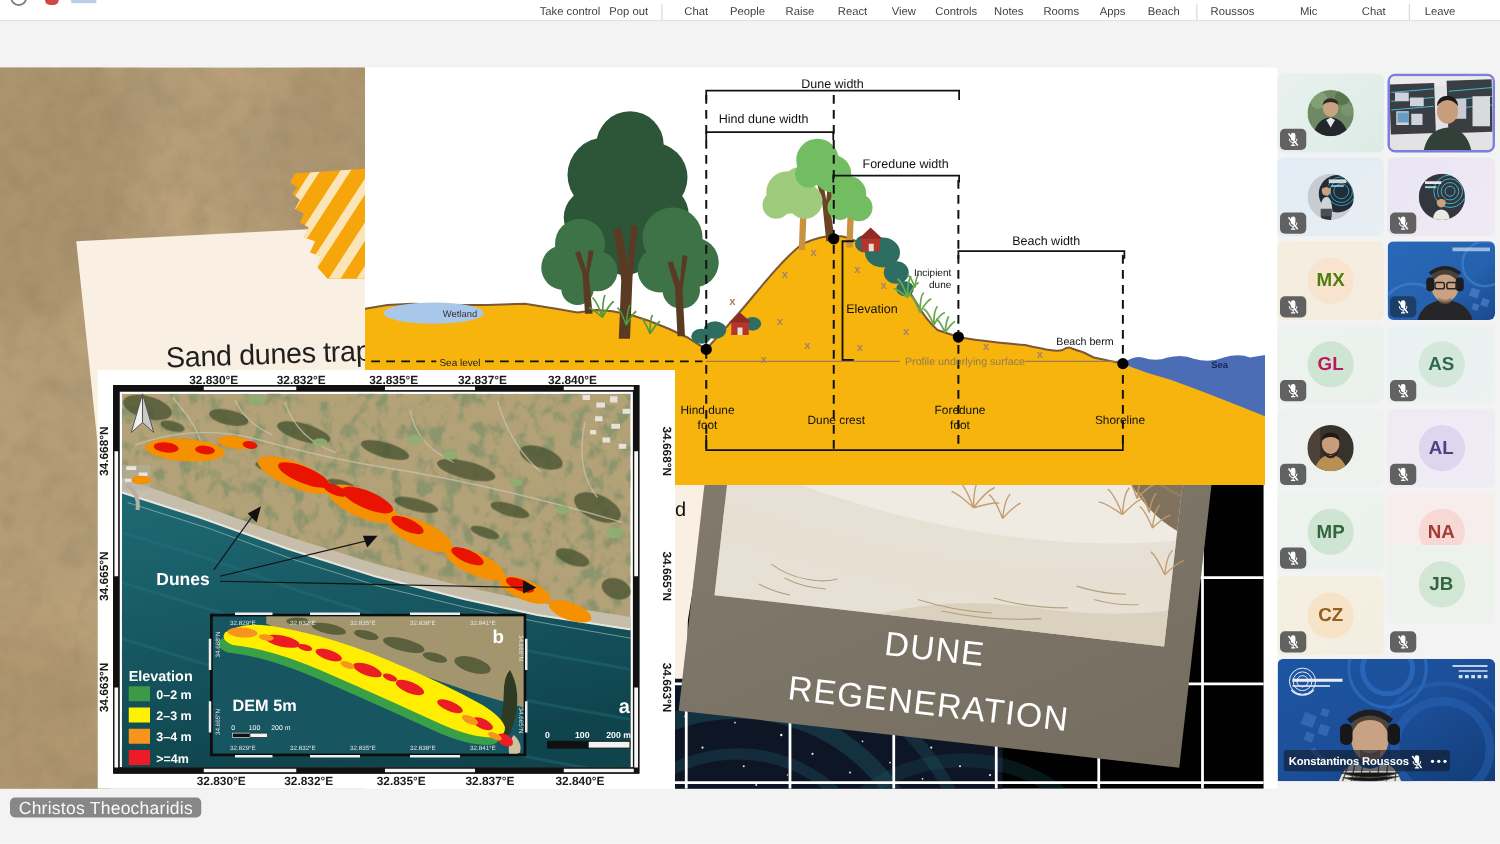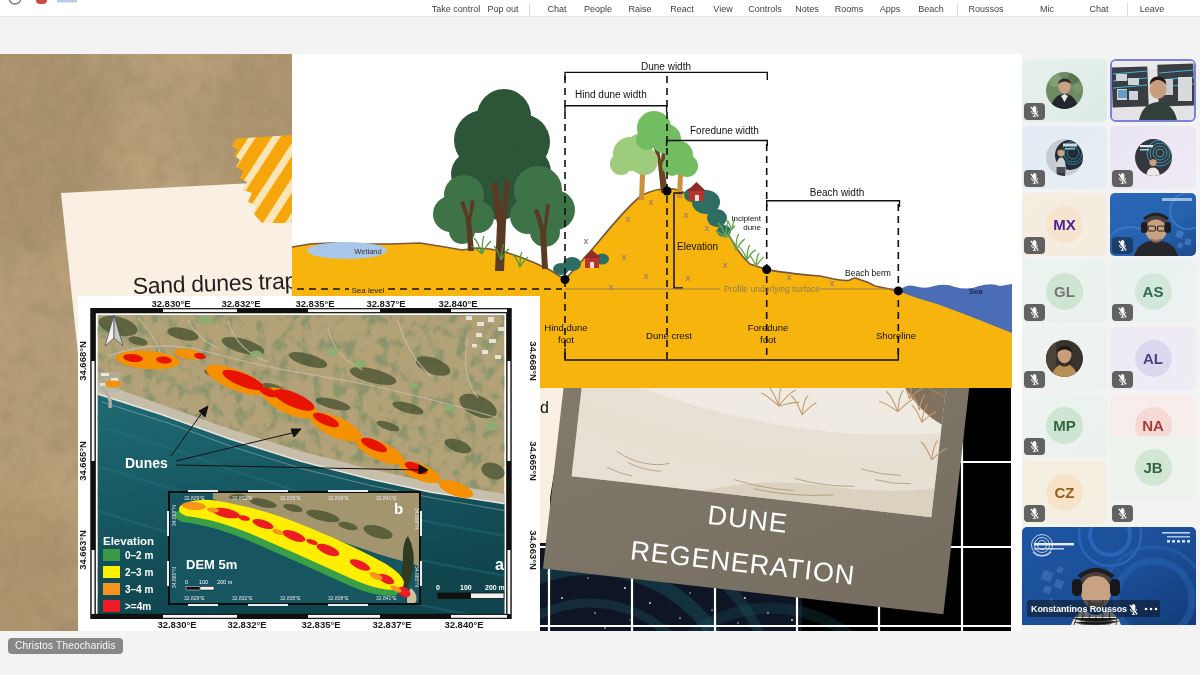--- a/index.html
+++ b/index.html
@@ -4,21 +4,21 @@
 <style>
   html,body{margin:0;padding:0;}
   body{width:1200px;height:675px;overflow:hidden;position:relative;
        font-family:"Liberation Sans",sans-serif;background:#f3f3f4;}
   .abs{position:absolute;}
   #toolbar{left:0;top:0;width:1200px;height:16px;background:#fff;border-bottom:1px solid #e3e3e3;}
   .titem{position:absolute;top:0;height:16px;line-height:19px;font-size:9px;color:#3f3f3f;transform:translateX(-50%);white-space:nowrap;}
   .tsep{position:absolute;top:3px;height:13px;width:1px;background:#dcdcdc;}
   #slidebg{left:0;top:54px;width:1022px;height:577px;background:#ffffff;}
   #namepill{left:8px;top:638px;width:auto;height:16px;background:#878787;border-radius:4px;
-            color:#fafafa;font-size:10px;line-height:16px;padding:0 7px;letter-spacing:0.2px;}
+            color:#fafafa;font-size:14px;line-height:16px;padding:0 7px;letter-spacing:0.2px;}
   .tile{position:absolute;border-radius:5px;overflow:hidden;}
   .ini{position:absolute;border-radius:50%;width:37px;height:37px;text-align:center;
        font-weight:bold;font-size:15px;}
   .ini span{display:block;margin-top:9.5px;}
 </style>
 </head>
 <body>
 <div id="toolbar" class="abs">
   <div class="titem" style="left:456px">Take control</div>
   <div class="titem" style="left:503px">Pop out</div>
@@ -754,21 +754,21 @@
   </div>
 <div class="abs" style="left:1112px;top:170px;width:21px;height:17px;border-radius:4px;background:rgba(90,90,90,.95)">
 <svg width="21" height="17" viewBox="0 0 21 17">
       <g stroke="#fff" fill="none" stroke-width="0.9">
 <path d="M10.5,3.6 a1.4,1.4 0 0 1 1.4,1.4 v2.8 a1.4,1.4 0 0 1 -2.8,0 v-2.8 a1.4,1.4 0 0 1 1.4,-1.4 z" fill="#fff"></path>
 <path d="M7.5,8 a3,3 0 0 0 6,0 M10.5,11 v2.3 M8.8,13.3 h3.4"></path>
 <path d="M6.8,3.8 l7.4,9.6" stroke-width="1.2"></path>
       </g>
     </svg></div>
 <div class="tile" style="left:1022px;top:193px;width:85px;height:63px;background:linear-gradient(135deg,#f5eee0,#f3ecdf)">
-<div class="ini" style="left:24.0px;top:13px;background:#f8e3cf;color:#4c1d95">
+<div class="ini" style="left:24.0px;top:13px;background:#f8e3cf;color:#4d7c0f">
       <span>MX</span>
     </div>
   </div>
 <div class="abs" style="left:1024px;top:237px;width:21px;height:17px;border-radius:4px;background:rgba(90,90,90,.95)">
 <svg width="21" height="17" viewBox="0 0 21 17">
       <g stroke="#fff" fill="none" stroke-width="0.9">
 <path d="M10.5,3.6 a1.4,1.4 0 0 1 1.4,1.4 v2.8 a1.4,1.4 0 0 1 -2.8,0 v-2.8 a1.4,1.4 0 0 1 1.4,-1.4 z" fill="#fff"></path>
 <path d="M7.5,8 a3,3 0 0 0 6,0 M10.5,11 v2.3 M8.8,13.3 h3.4"></path>
 <path d="M6.8,3.8 l7.4,9.6" stroke-width="1.2"></path>
       </g>
@@ -805,21 +805,21 @@
 </svg></div>
 <div class="abs" style="left:1112px;top:237px;width:21px;height:17px;border-radius:4px;background:#1c3e68">
 <svg width="21" height="17" viewBox="0 0 21 17">
       <g stroke="#fff" fill="none" stroke-width="0.9">
 <path d="M10.5,3.6 a1.4,1.4 0 0 1 1.4,1.4 v2.8 a1.4,1.4 0 0 1 -2.8,0 v-2.8 a1.4,1.4 0 0 1 1.4,-1.4 z" fill="#fff"></path>
 <path d="M7.5,8 a3,3 0 0 0 6,0 M10.5,11 v2.3 M8.8,13.3 h3.4"></path>
 <path d="M6.8,3.8 l7.4,9.6" stroke-width="1.2"></path>
       </g>
     </svg></div>
 <div class="tile" style="left:1022px;top:260px;width:85px;height:63px;background:linear-gradient(135deg,#edf3ee,#eaf1ec)">
-<div class="ini" style="left:24.0px;top:13px;background:#cfe5d3;color:#737373">
+<div class="ini" style="left:24.0px;top:13px;background:#cfe5d3;color:#be185d">
       <span>GL</span>
     </div>
   </div>
 <div class="abs" style="left:1024px;top:304px;width:21px;height:17px;border-radius:4px;background:rgba(90,90,90,.95)">
 <svg width="21" height="17" viewBox="0 0 21 17">
       <g stroke="#fff" fill="none" stroke-width="0.9">
 <path d="M10.5,3.6 a1.4,1.4 0 0 1 1.4,1.4 v2.8 a1.4,1.4 0 0 1 -2.8,0 v-2.8 a1.4,1.4 0 0 1 1.4,-1.4 z" fill="#fff"></path>
 <path d="M7.5,8 a3,3 0 0 0 6,0 M10.5,11 v2.3 M8.8,13.3 h3.4"></path>
 <path d="M6.8,3.8 l7.4,9.6" stroke-width="1.2"></path>
       </g>

